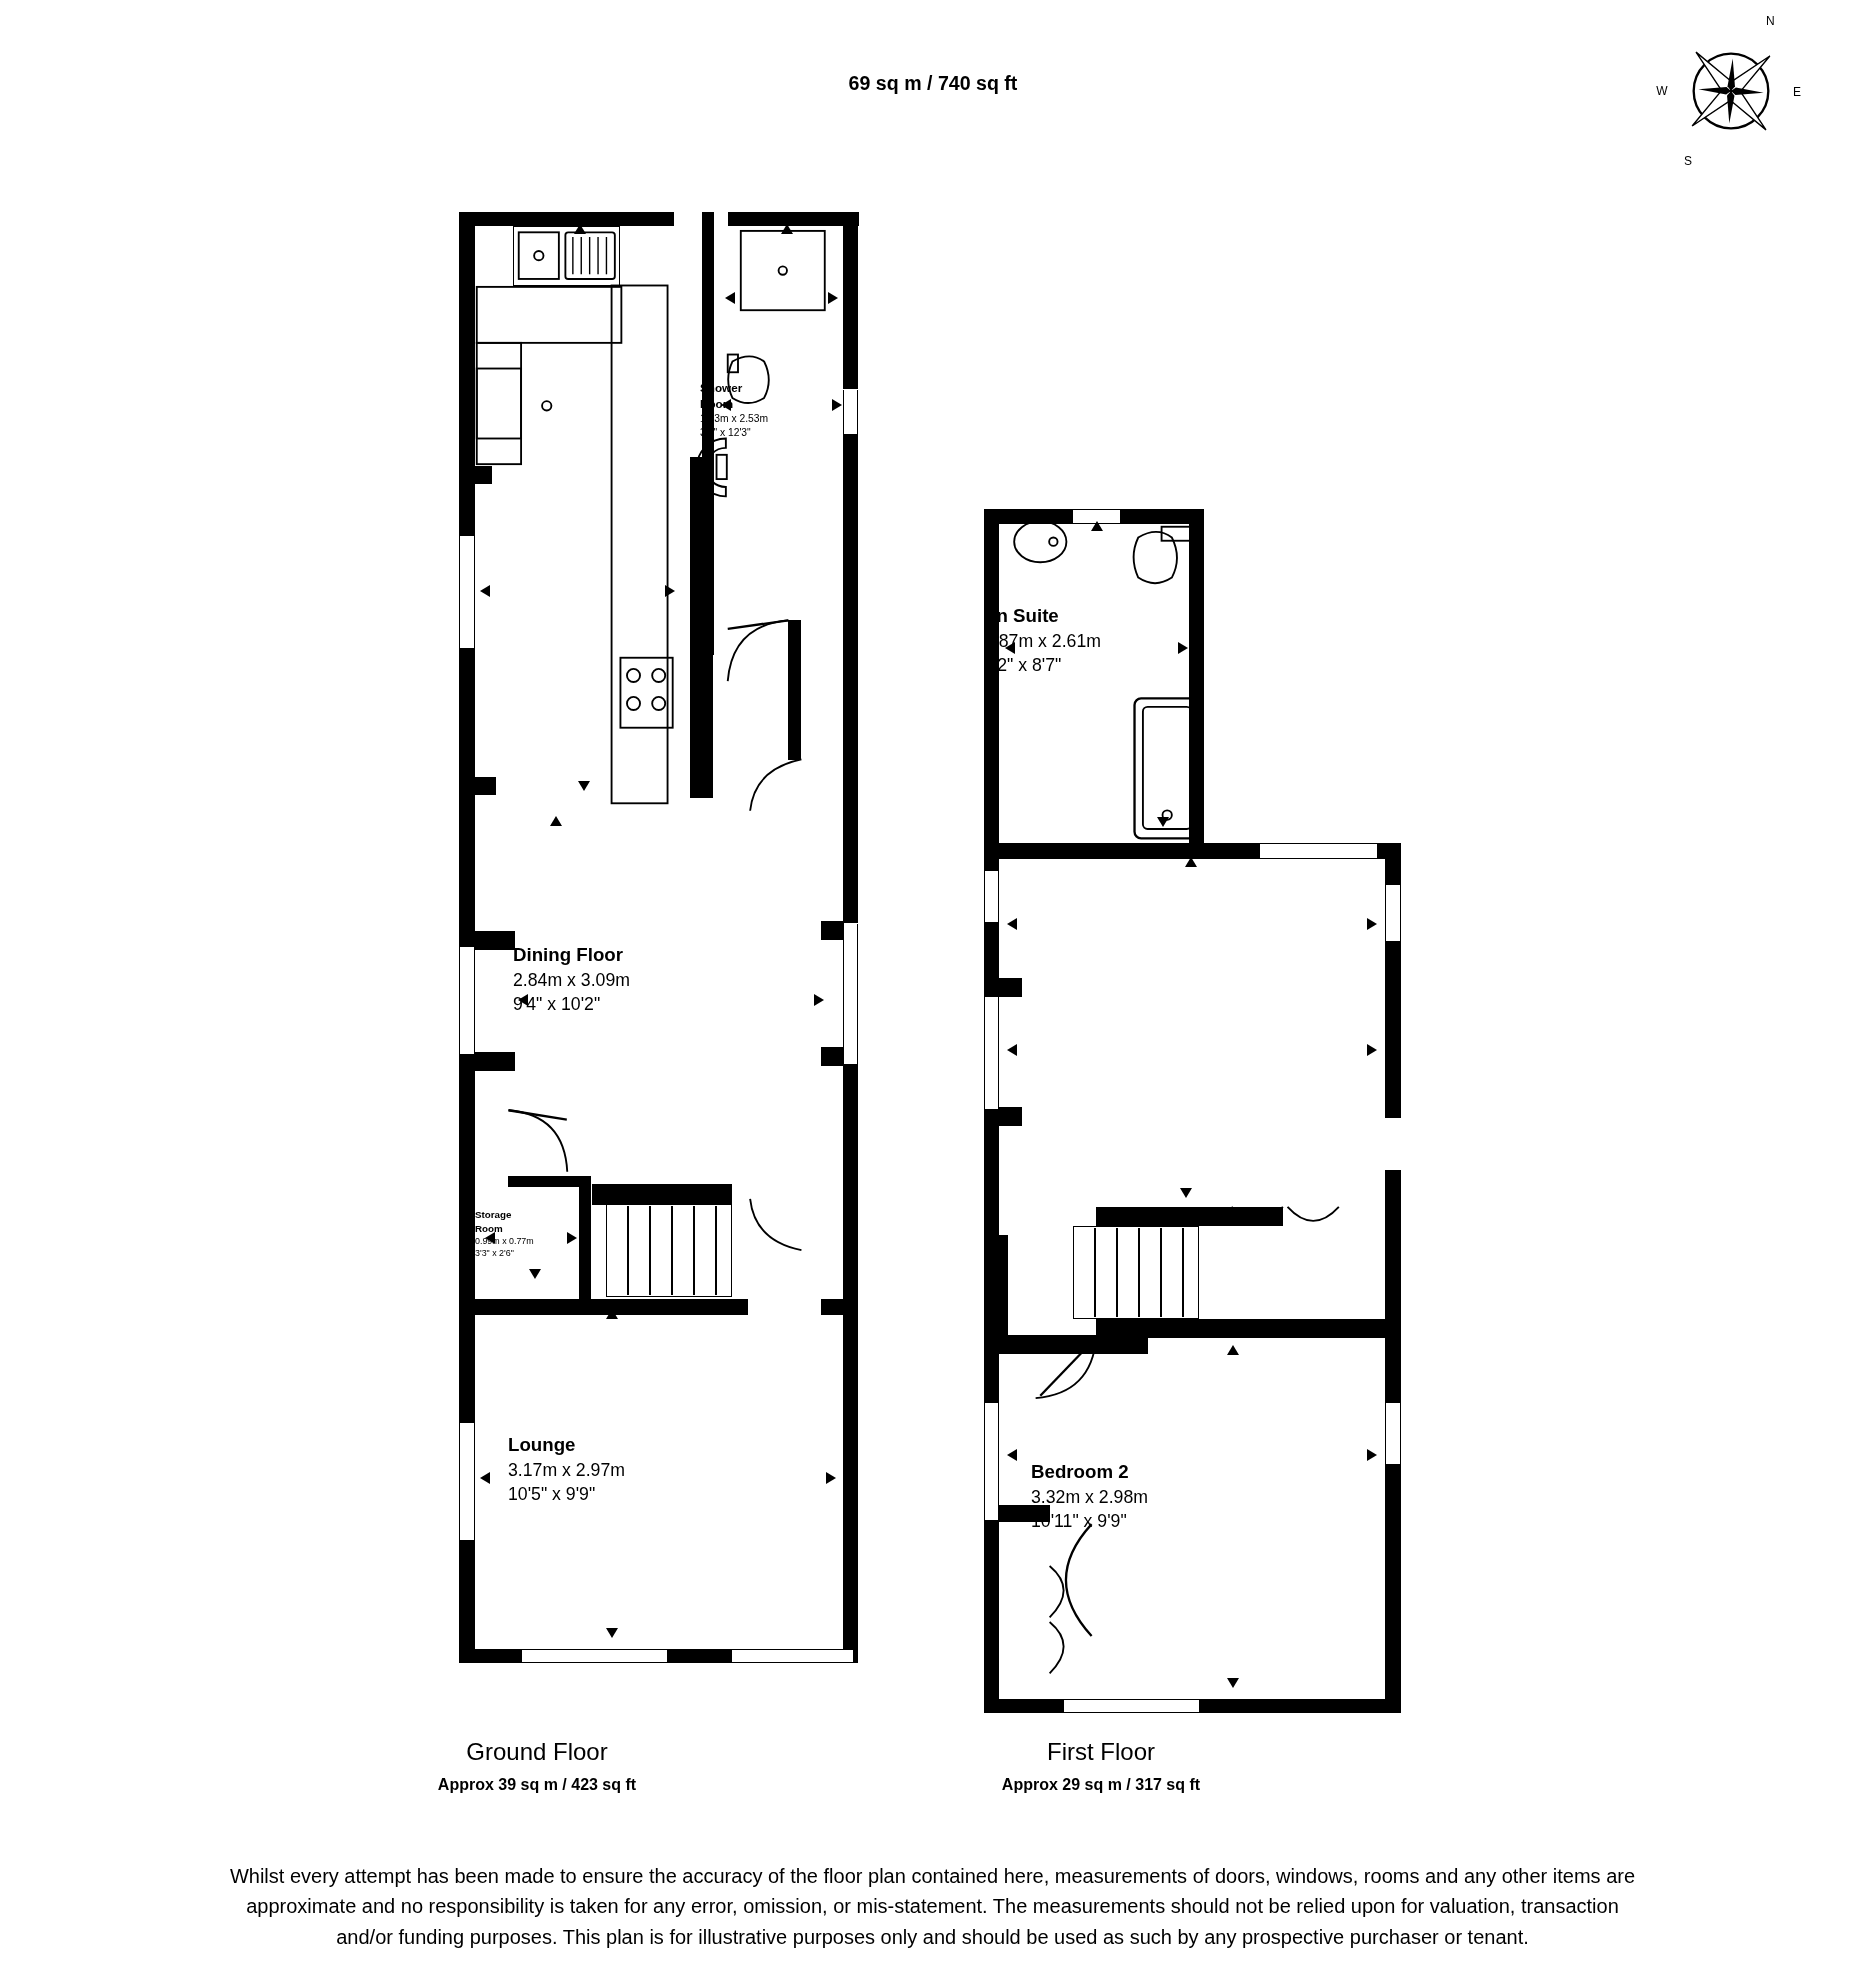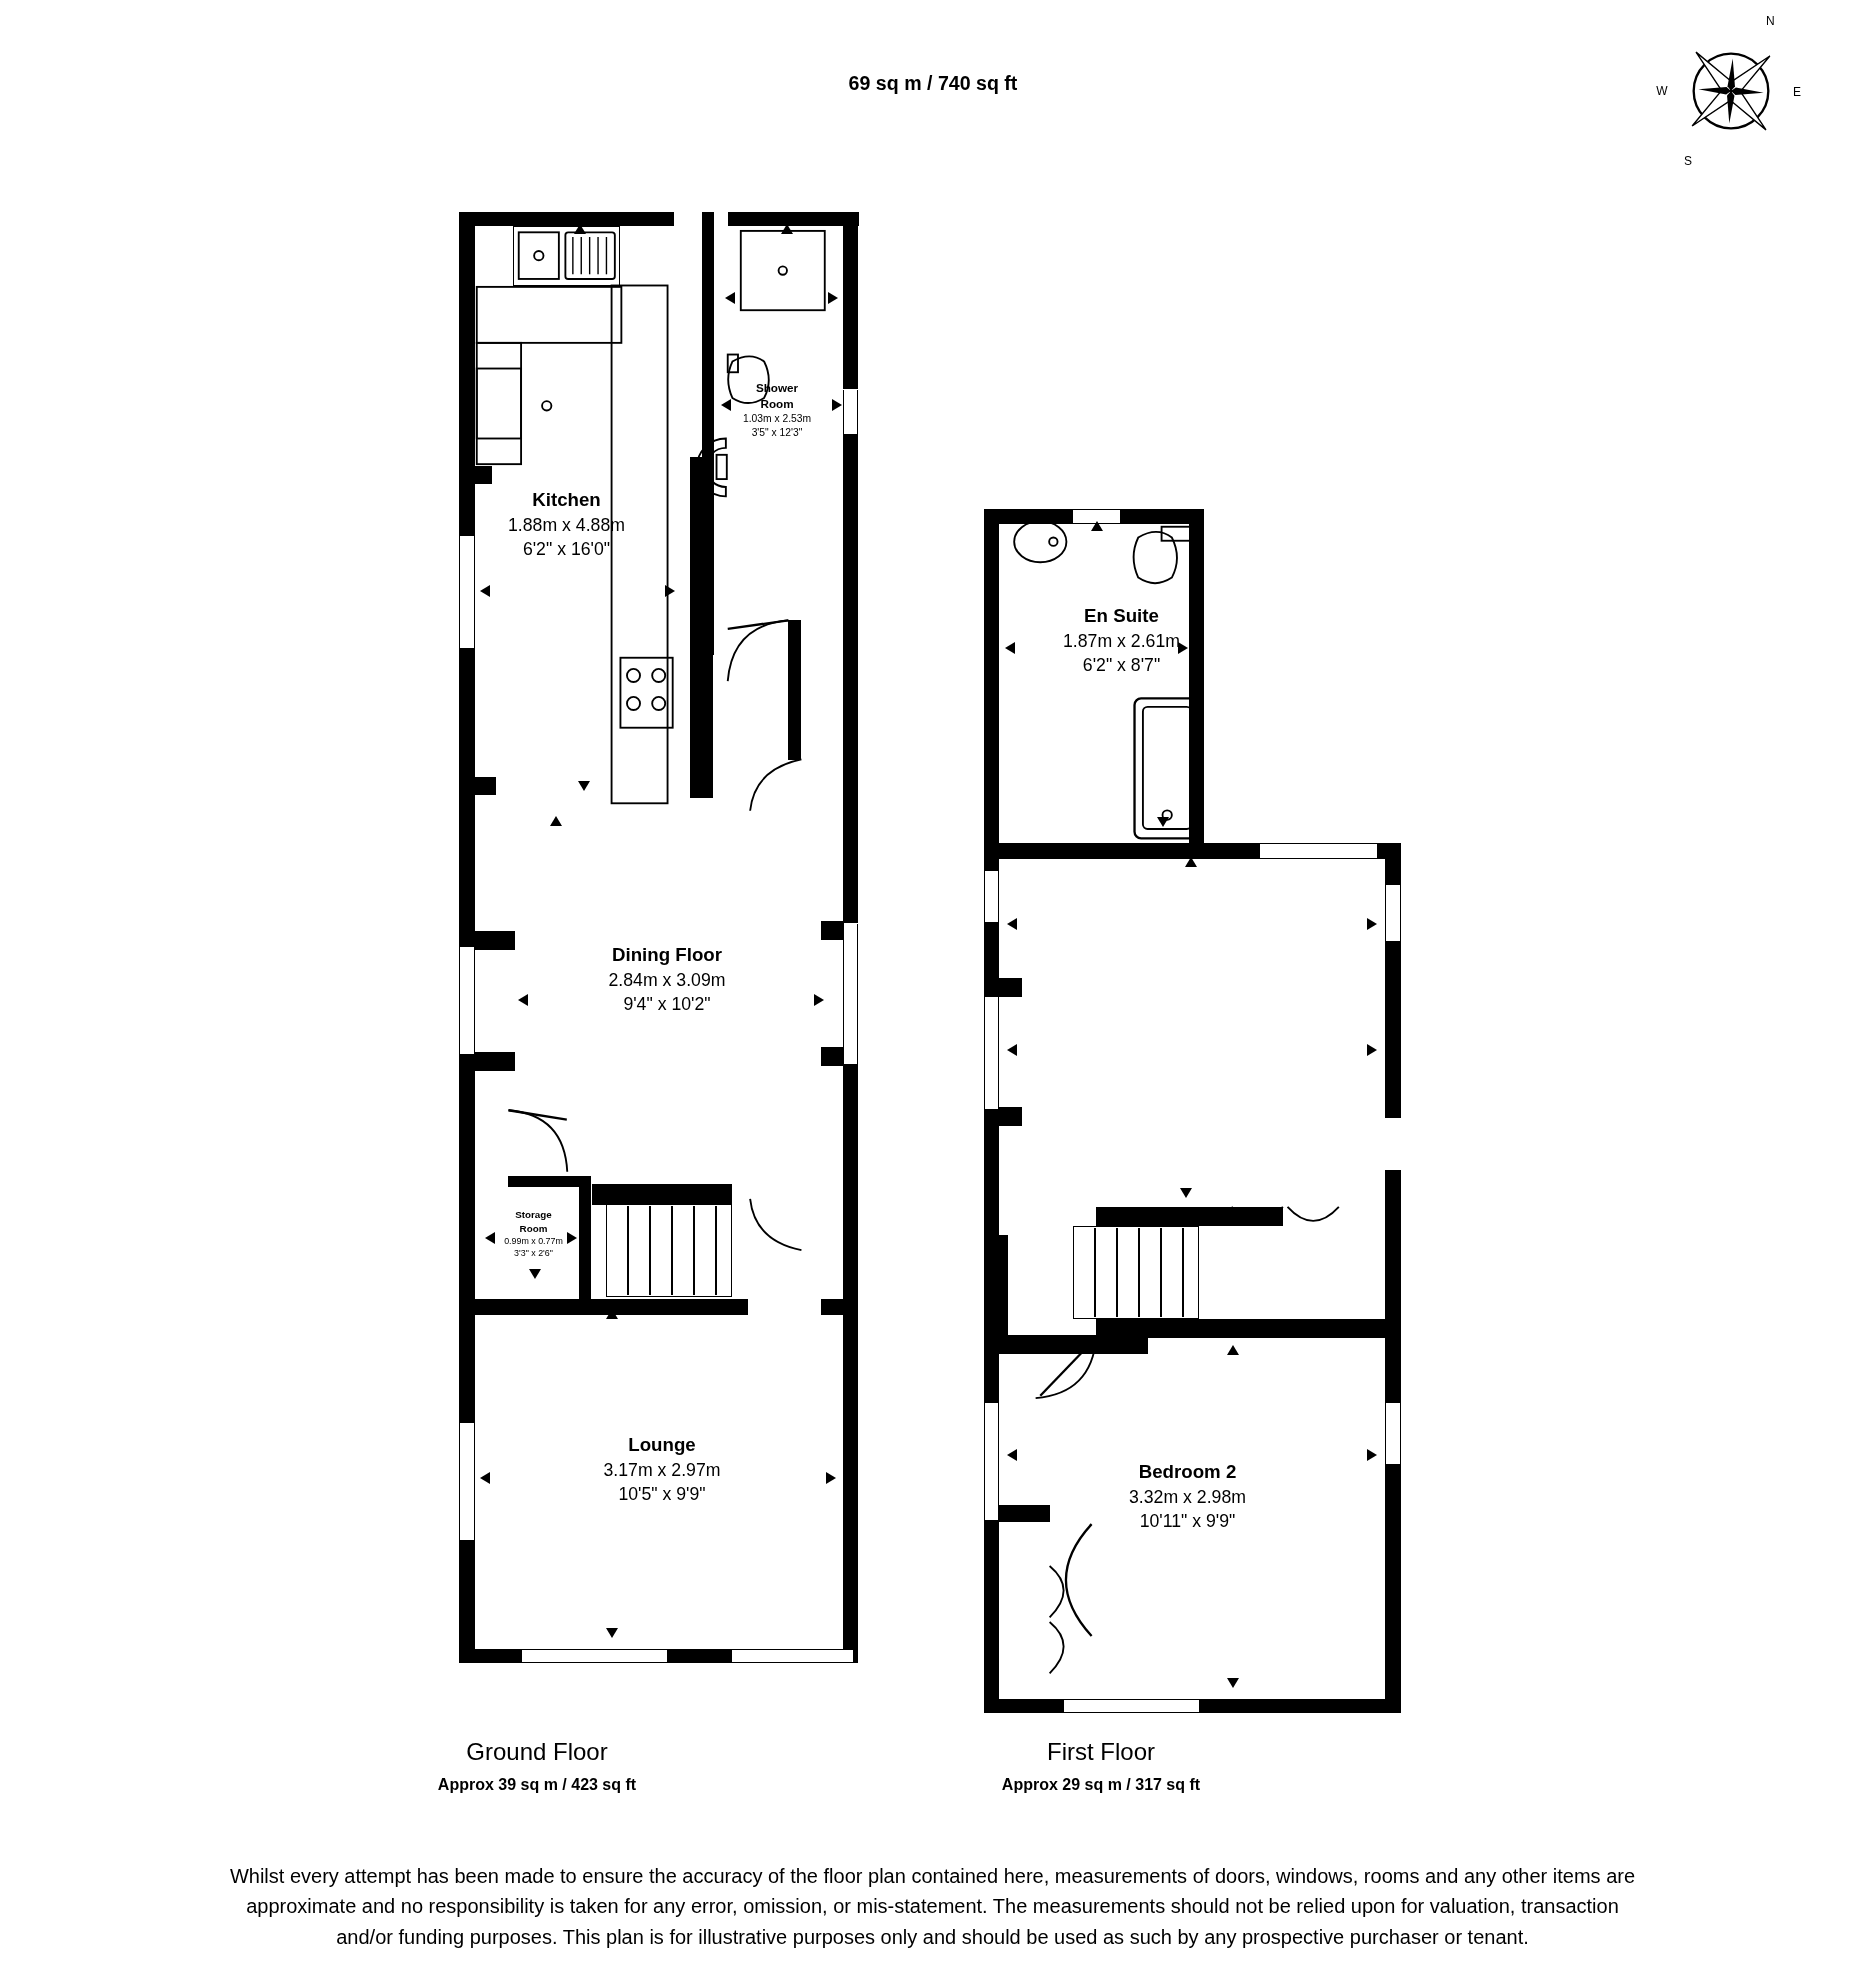--- a/index.html
+++ b/index.html
@@ -76,21 +76,20 @@
   
   .arrow { position: absolute; width: 0; height: 0; }
   .arrow.left  { border-top: 6.5px solid transparent; border-bottom: 6.5px solid transparent; border-right: 10.3px solid #000; }
   .arrow.right { border-top: 6.5px solid transparent; border-bottom: 6.5px solid transparent; border-left: 10.3px solid #000; }
   .arrow.up    { border-left: 6.5px solid transparent; border-right: 6.5px solid transparent; border-bottom: 10.3px solid #000; }
   .arrow.down  { border-left: 6.5px solid transparent; border-right: 6.5px solid transparent; border-top: 10.3px solid #000; }
 
   
   .room-label {
     position: absolute;
-    text-align: center;
     line-height: 1.38;
     white-space: nowrap;
   }
   .room-label .name {
     font-weight: bold;
     font-size: 18.7px;
     display: block;
   }
   .room-label .dim {
     font-size: 17.7px;
@@ -284,25 +283,20 @@
 
   <div class="arrow left" style="left:485px; top:1232px;"></div>
   <div class="arrow right" style="left:567px; top:1232px;"></div>
   <div class="arrow down" style="left:529px; top:1269px;"></div>
 
   <div class="arrow left" style="left:480px; top:1472px;"></div>
   <div class="arrow right" style="left:826px; top:1472px;"></div>
   <div class="arrow down" style="left:606px; top:1628px;"></div>
   <div class="arrow up" style="left:606px; top:1309px;"></div>
 
-  <div class="room-label" style="left:436px; top:487px; width:261px;">
-    <span class="name">Kitchen</span>
-    <span class="dim">1.88m x 4.88m</span>
-    <span class="dim">6'2" x 16'0"</span>
-  </div>
 
   <div class="room-label small" style="left:700px; top:380px; width:154px;">
     <span class="name">Shower</span>
     <span class="name">Room</span>
     <span class="dim">1.03m x 2.53m</span>
     <span class="dim">3'5" x 12'3"</span>
   </div>
 
   <div class="room-label" style="left:513px; top:942px; width:308px;">
     <span class="name">Dining Floor</span>

